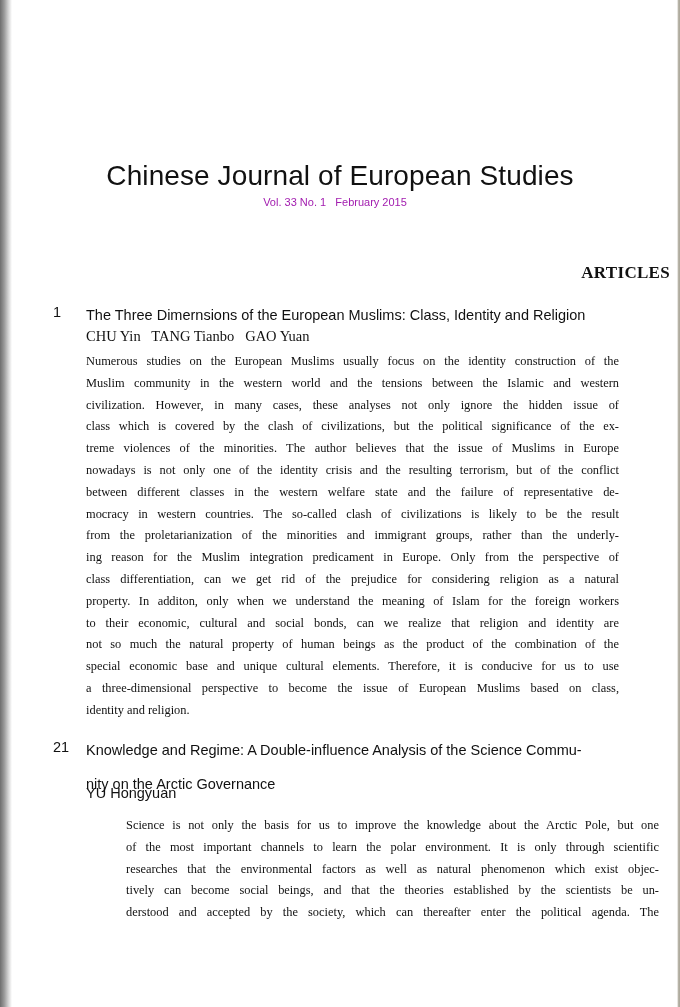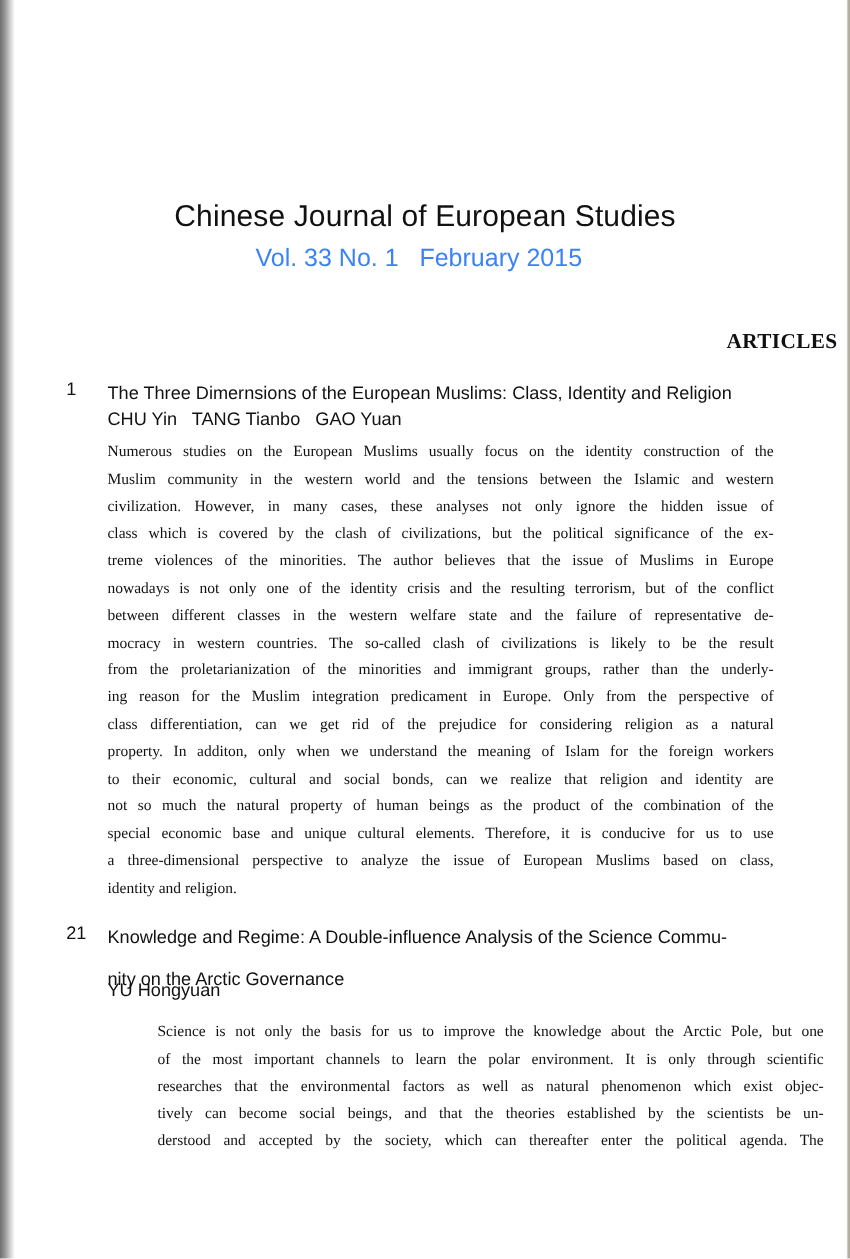--- a/index.html
+++ b/index.html
@@ -28,32 +28,32 @@
       right: 0; top: 0;
       width: 3px; height: 1007px;
       background: linear-gradient(to right, #ffffff 0%, #b8b4a8 50%, #a9a699 100%);
     }
     .journal-title {
       position: absolute;
       left: 0; top: 160px;
       width: 680px;
       text-align: center;
       font-family: "Liberation Sans", sans-serif;
-      font-size: 24px;
+      font-size: 28px;
       color: #111;
       letter-spacing: 0.1px;
     }
     .issue-line {
       position: absolute;
       left: 0; top: 196px;
       width: 670px;
       text-align: center;
       font-family: "Liberation Sans", sans-serif;
-      font-size: 20px;
-      color: #3b82f6;
+      font-size: 11px;
+      color: #a21caf;
       white-space: pre;
     }
     .section-heading {
       position: absolute;
       left: 0; top: 263px;
       width: 670px;
       text-align: right;
       font-family: "Liberation Serif", serif;
       font-weight: bold;
       font-size: 17px;
@@ -106,21 +106,21 @@
       display: block;
       text-align: justify;
       text-align-last: justify;
       white-space: nowrap;
       height: 21.8px;
     }
     .article-abstract .ln.last {
       text-align-last: left;
     }
     #article-1 { top: 304px; }
-    #article-1 .article-authors { top: 24px; }
+    #article-1 .article-authors { top: 24px; font-family: Liberation Serif, serif; }
     #article-1 .article-abstract { top: 47px; }
     #article-2 { top: 739px; }
     #article-2 .article-authors { top: 46px; }
     #article-2 .article-abstract { top: 76px; margin-left: 40px; }
   </style>
 </head>
 <body>
 
 <div class="page">
   <div class="spine-shadow"></div>
@@ -144,21 +144,21 @@
         <span class="ln">nowadays is not only one of the identity crisis and the resulting terrorism, but of the conflict</span>
         <span class="ln">between different classes in the western welfare state and the failure of representative de-</span>
         <span class="ln">mocracy in western countries. The so-called clash of civilizations is likely to be the result</span>
         <span class="ln">from the proletarianization of the minorities and immigrant groups, rather than the underly-</span>
         <span class="ln">ing reason for the Muslim integration predicament in Europe. Only from the perspective of</span>
         <span class="ln">class differentiation, can we get rid of the prejudice for considering religion as a natural</span>
         <span class="ln">property. In additon, only when we understand the meaning of Islam for the foreign workers</span>
         <span class="ln">to their economic, cultural and social bonds, can we realize that religion and identity are</span>
         <span class="ln">not so much the natural property of human beings as the product of the combination of the</span>
         <span class="ln">special economic base and unique cultural elements. Therefore, it is conducive for us to use</span>
-        <span class="ln">a three-dimensional perspective to analyze the issue of European Muslims based on class,</span>
+        <span class="ln">a three-dimensional perspective to become the issue of European Muslims based on class,</span>
         <span class="ln last">identity and religion.</span>
       </div>
   </div>
 
   <div class="article" id="article-2">
     <div class="article-page">21</div>
     <div class="article-title">
       <span style="display:block;">Knowledge and Regime: A Double-influence Analysis of the Science Commu-</span>
       <span style="display:block;margin-top:12px;">nity on the Arctic Governance</span>
     </div>

